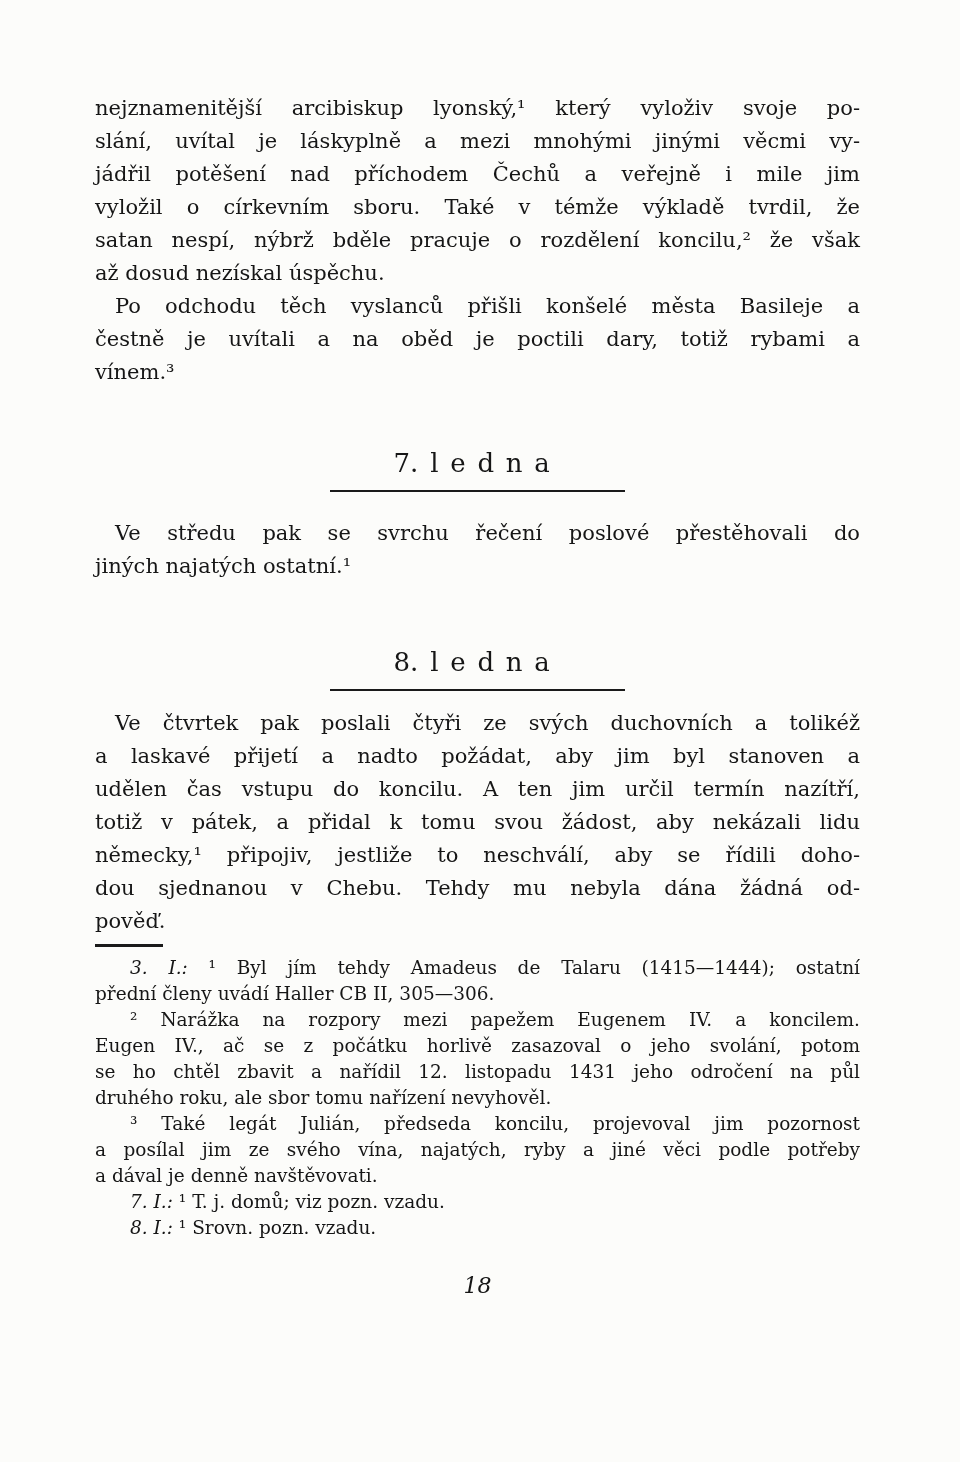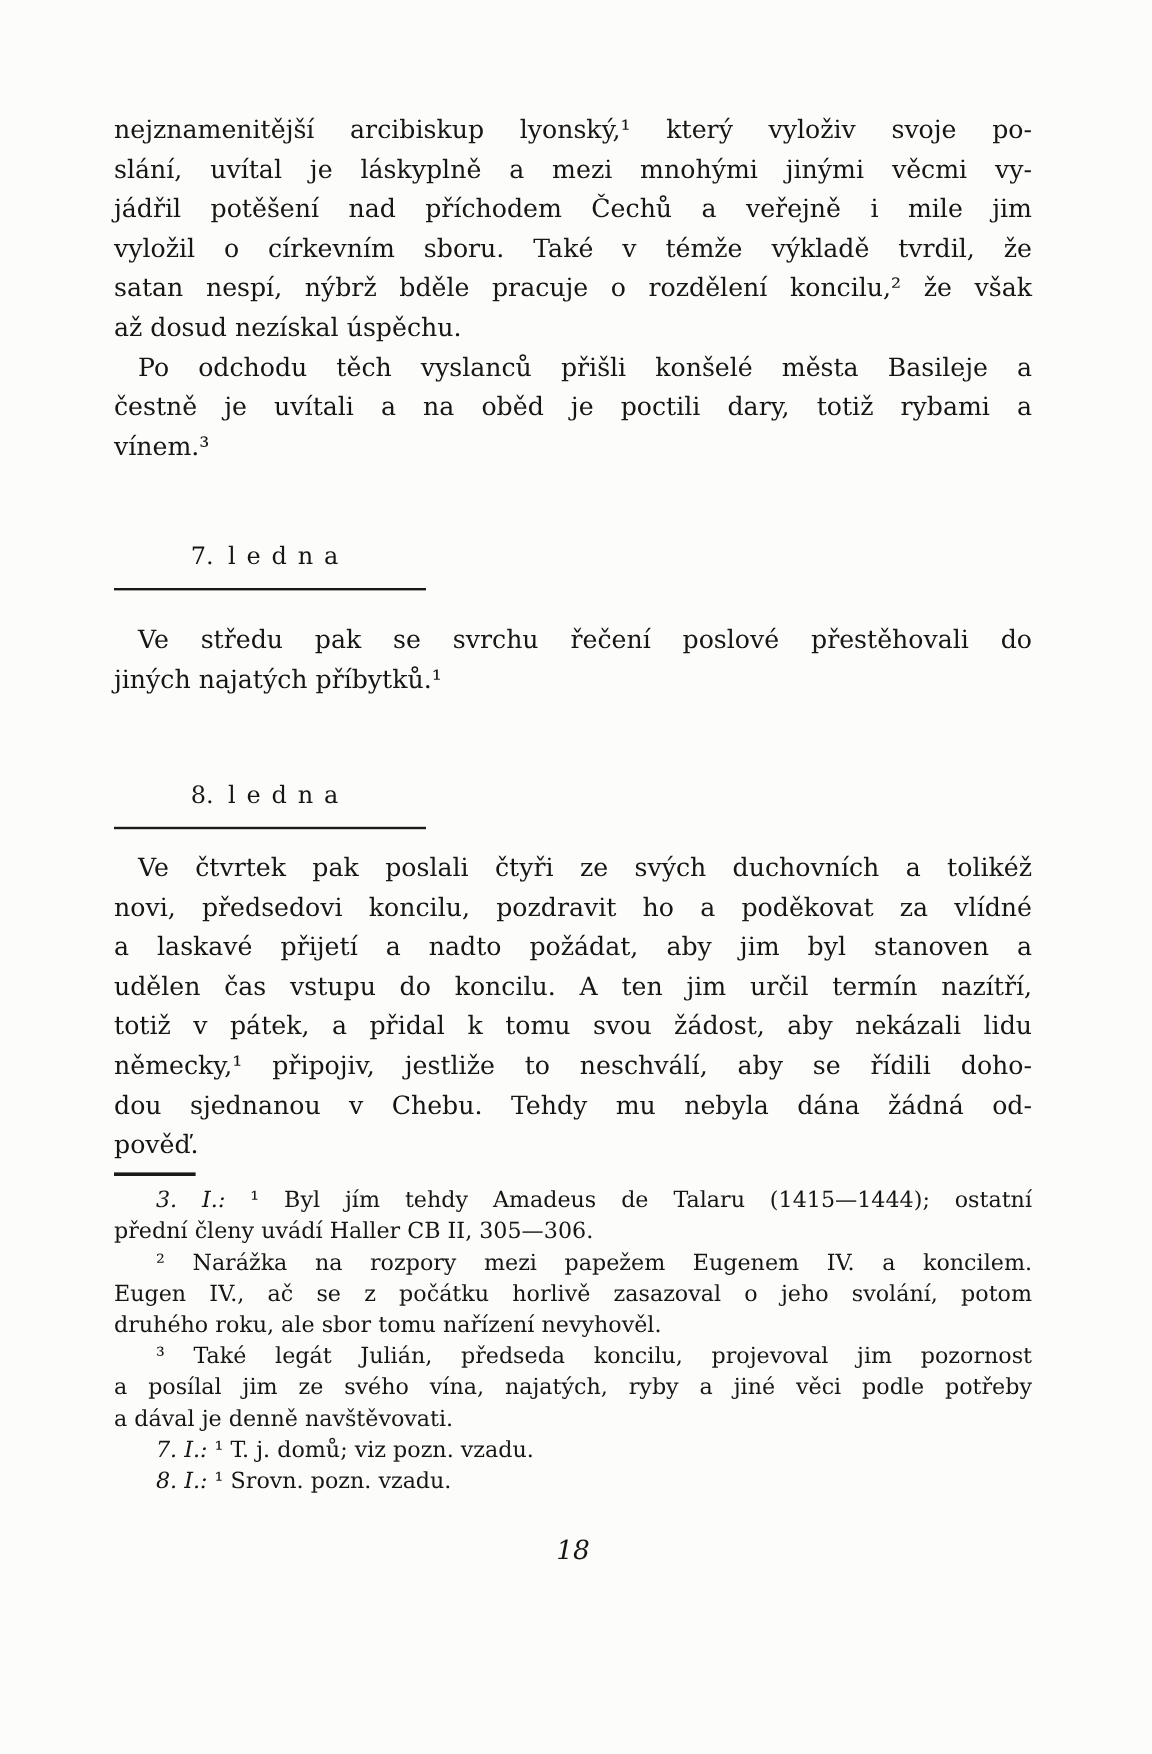--- a/index.html
+++ b/index.html
@@ -17,21 +17,22 @@
     left: 95px;
     top: 92px;
     width: 765px;
   }
   .para { font-size: 21px; line-height: 33px; }
   .para .line { text-align: justify; text-align-last: justify; }
   .para .line:last-child { text-align-last: left; }
   .para.indent .line:first-child { text-indent: 20px; }
 
   .section-heading {
-    font-size: 20px;
+    text-align: center;
+    font-size: 26px;
     line-height: 33px;
   }
   .section-heading .heading-inner {
     display: inline-block;
     border-bottom: 2px solid #1a1a1a;
     padding: 0 64px 10px 64px;
   }
   .heading-word { letter-spacing: 0.45em; margin-left: 12px; }
 
   .heading-7 { margin-top: 58px; }
@@ -82,45 +83,45 @@
       <div class="line">čestně je uvítali a na oběd je poctili dary, totiž rybami a</div>
       <div class="line">vínem.³</div>
     </div>
 
     <div class="section-heading heading-7">
       <span class="heading-inner"><span>7.</span><span class="heading-word">ledna</span></span>
     </div>
 
     <div class="para indent para-3">
       <div class="line">Ve středu pak se svrchu řečení poslové přestěhovali do</div>
-      <div class="line">jiných najatých příbytků.¹</div>
+      <div class="line">jiných najatých ostatní.¹</div>
     </div>
 
     <div class="section-heading heading-8">
       <span class="heading-inner"><span>8.</span><span class="heading-word">ledna</span></span>
     </div>
 
     <div class="para indent para-4">
       <div class="line">Ve čtvrtek pak poslali čtyři ze svých duchovních a tolikéž</div>
-      <div class="line">novi, předsedovi koncilu, pozdravit ho a poděkovat za vlídné</div>
       <div class="line">a laskavé přijetí a nadto požádat, aby jim byl stanoven a</div>
       <div class="line">udělen čas vstupu do koncilu. A ten jim určil termín nazítří,</div>
       <div class="line">totiž v pátek, a přidal k tomu svou žádost, aby nekázali lidu</div>
       <div class="line">německy,¹ připojiv, jestliže to neschválí, aby se řídili doho-</div>
       <div class="line">dou sjednanou v Chebu. Tehdy mu nebyla dána žádná od-</div>
       <div class="line">pověď.</div>
     </div>
 
     <div class="fn-separator"></div>
 
     <div class="footnotes">
       <div class="fn-line indent"><span class="fn-label">3. I.:</span> <span>¹ Byl jím tehdy Amadeus de Talaru (1415—1444); ostatní</span></div>
       <div class="fn-line nojust"><span>přední členy uvádí Haller CB II, 305—306.</span></div>
       <div class="fn-line indent"><span>² Narážka na rozpory mezi papežem Eugenem IV. a koncilem.</span></div>
       <div class="fn-line"><span>Eugen IV., ač se z počátku horlivě zasazoval o jeho svolání, potom</span></div>
+      <div class="fn-line"><span>se ho chtěl zbavit a nařídil 12. listopadu 1431 jeho odročení na půl</span></div>
       <div class="fn-line nojust"><span>druhého roku, ale sbor tomu nařízení nevyhověl.</span></div>
       <div class="fn-line indent"><span>³ Také legát Julián, předseda koncilu, projevoval jim pozornost</span></div>
       <div class="fn-line"><span>a posílal jim ze svého vína, najatých, ryby a jiné věci podle potřeby</span></div>
       <div class="fn-line nojust"><span>a dával je denně navštěvovati.</span></div>
       <div class="fn-line nojust indent"><span class="fn-label">7. I.:</span> <span>¹ T. j. domů; viz pozn. vzadu.</span></div>
       <div class="fn-line nojust indent"><span class="fn-label">8. I.:</span> <span>¹ Srovn. pozn. vzadu.</span></div>
     </div>
 
     <div class="page-number">18</div>
 

